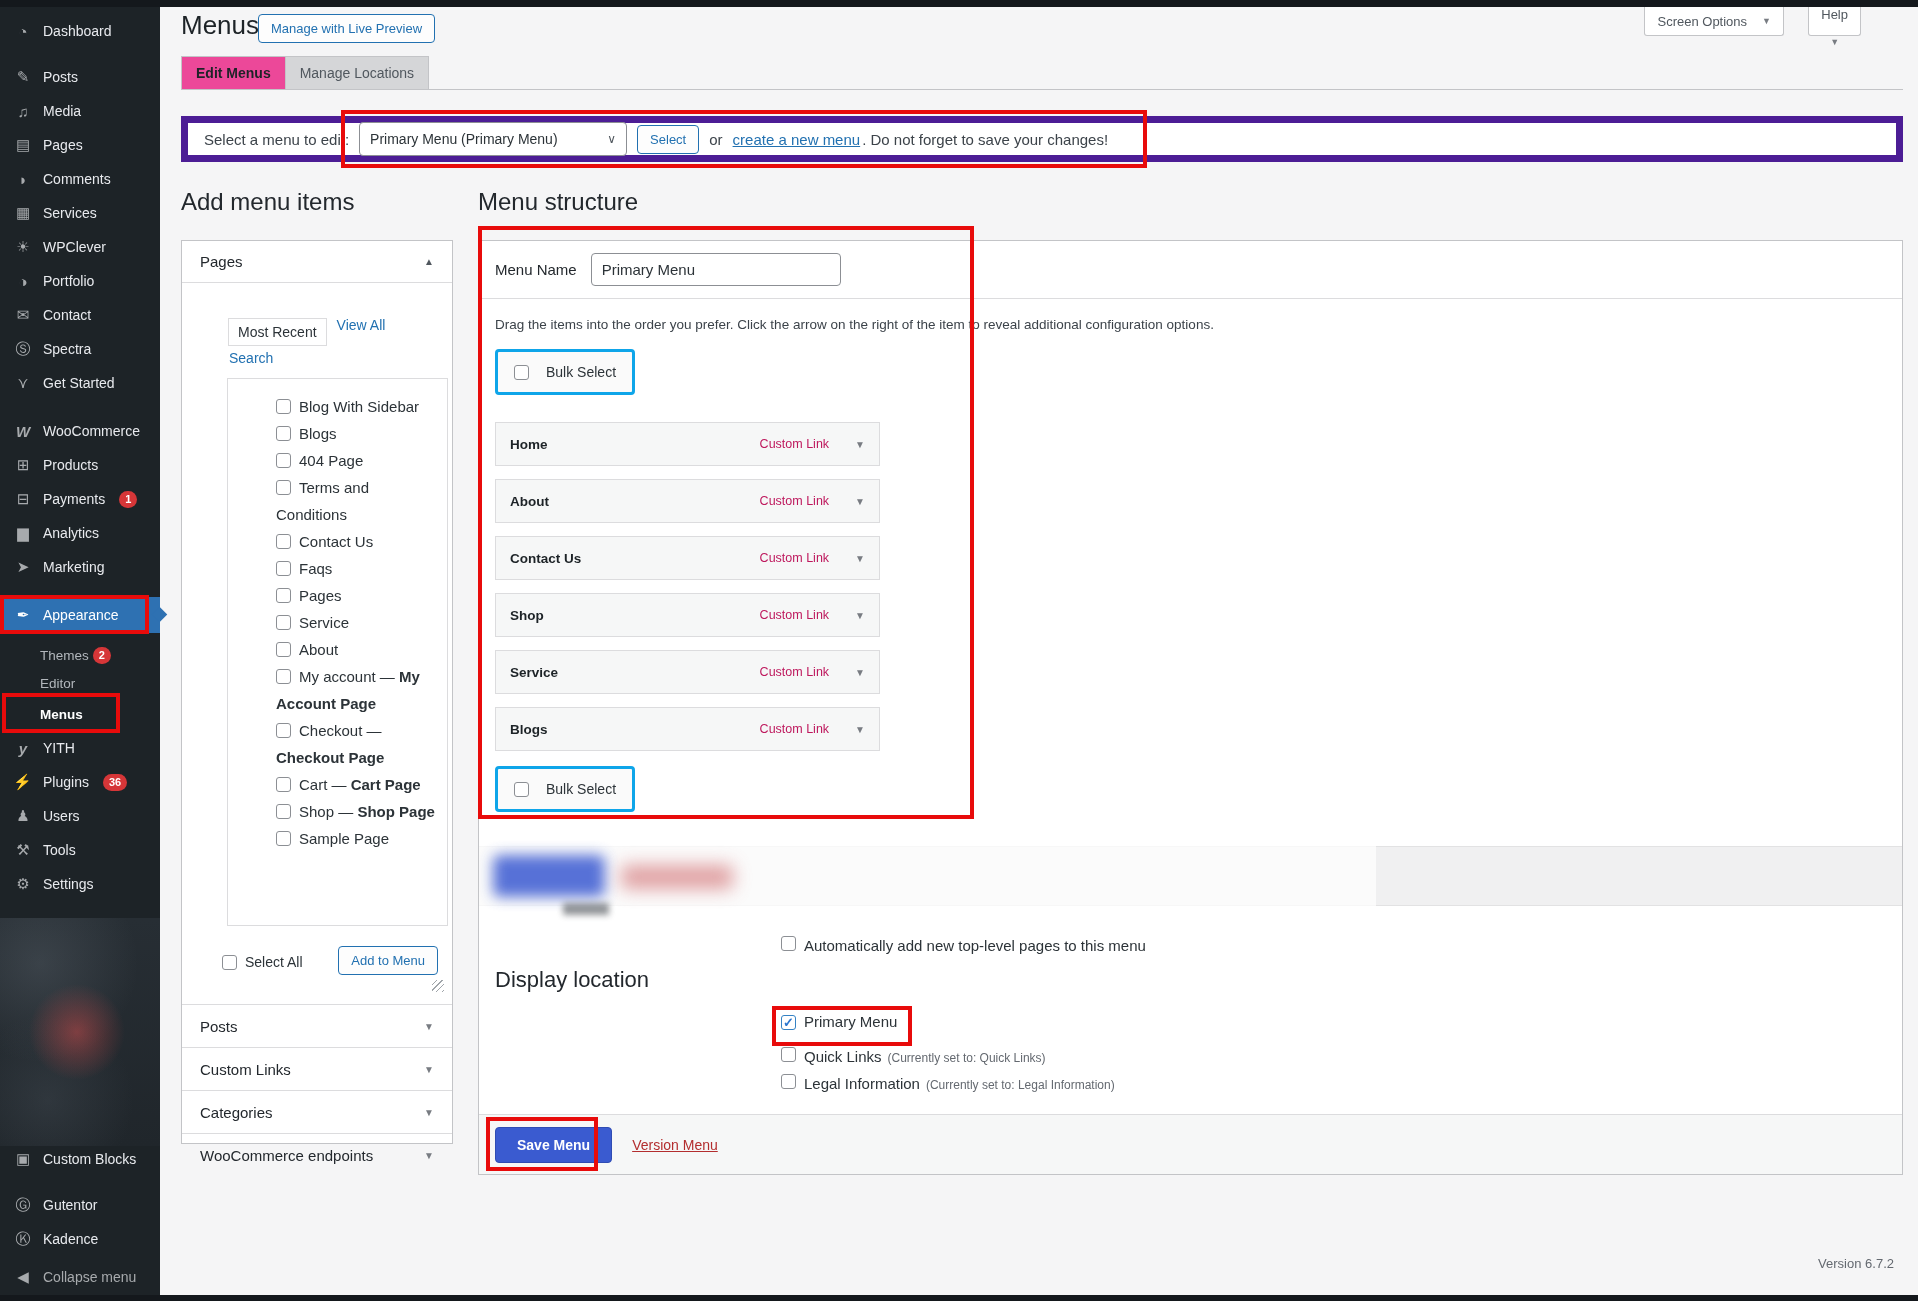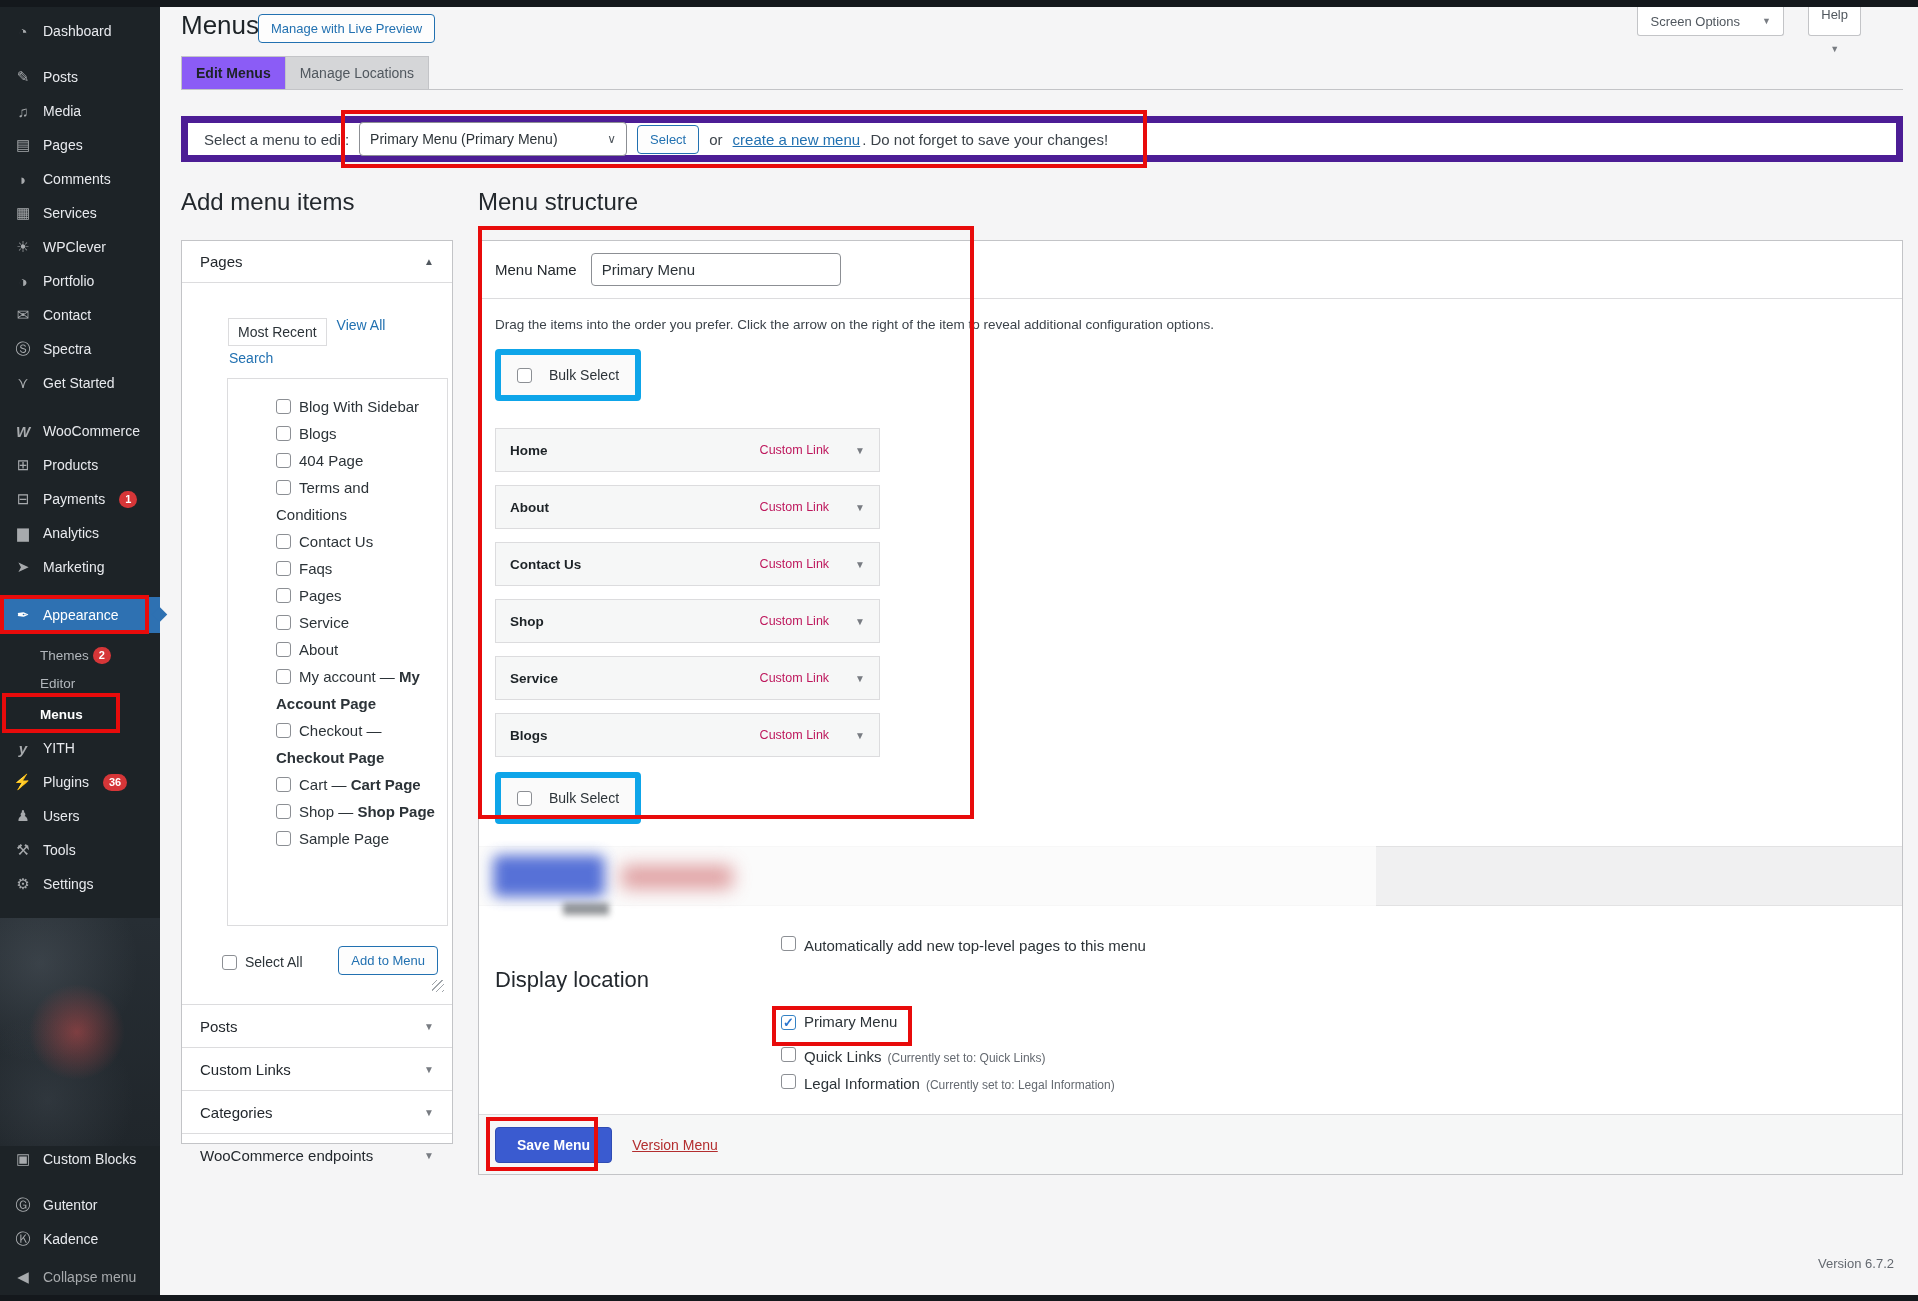--- a/index.html
+++ b/index.html
@@ -30,30 +30,30 @@
       background:
         radial-gradient(circle at 48% 50%, rgba(196,74,74,0.55), rgba(196,74,74,0) 34%),
         radial-gradient(circle at 25% 20%, rgba(120,130,140,0.25), rgba(120,130,140,0) 45%),
         radial-gradient(circle at 30% 80%, rgba(90,100,110,0.25), rgba(90,100,110,0) 40%),
         linear-gradient(#272e34, #20262b); }
   .collapse { color:#a7aaad; }
 
   
   .main { position:absolute; left:160px; top:0; right:0; bottom:0; }
   .corner-btn { position:absolute; top:7px; height:29px; background:#fff; border:1px solid #c3c4c7; border-top:none;
-                border-radius:0 0 3px 3px; color:#50575e; font-size:13px; display:flex; align-items:center; gap:22px;
+                border-radius:0 0 3px 3px; color:#50575e; font-size:13px; display:flex; align-items:center; gap:15px;
                 padding:0 12px; cursor:pointer; }
   .corner-caret { font-size:9px; color:#787c82; }
   .h1 { position:absolute; left:21px; top:10px; font-size:26px; color:#1d2327; font-weight:400; }
   .btn-outline { background:#fdfdfd; border:1px solid #2271b1; color:#2271b1; border-radius:4px; font-size:13px;
                  padding:6px 12px; cursor:pointer; font-family:"Liberation Sans",sans-serif; }
   .live-preview { position:absolute; left:98px; top:14px; }
   .tabs { position:absolute; left:21px; top:56px; display:flex; }
   .tab { font-size:14px; padding:8px 14px; border:1px solid #c3c4c7; cursor:pointer; }
-  .tab.active { background:#8b5cf6; color:#1d2327; font-weight:bold; border-bottom-color:#f0f0f1; }
+  .tab.active { background:#ec4899; color:#1d2327; font-weight:bold; border-bottom-color:#f0f0f1; }
   .tab.inactive { background:#d5d6d8; color:#50575e; border-left:none; }
   .tabline { position:absolute; left:21px; right:15px; top:89px; border-bottom:1px solid #c3c4c7; }
 
   .selectbar { position:absolute; left:21px; right:15px; top:116px; height:46px; background:#fff;
                border:7px solid #4c1d95; display:flex; align-items:center; padding:0 16px; gap:10px;
                font-size:15px; color:#3c434a; }
   .fselect { width:268px; height:34px; border:1px solid #8c8f94; border-radius:4px; background:#fff;
              display:flex; align-items:center; justify-content:space-between; padding:0 10px; font-size:14px;
              color:#2c3338; cursor:pointer; }
   .fselect .chev { color:#50575e; font-size:12px; }
@@ -88,21 +88,21 @@
   .acc-row .caret { font-size:10px; color:#787c82; }
 
   
   .rightcard { left:478px; top:240px; width:1425px; height:935px; }
   .mn-head { height:58px; border-bottom:1px solid #dcdcde; display:flex; align-items:center; padding:0 16px; gap:14px;
              font-size:15px; color:#23282d; }
   .mn-input { width:250px; height:33px; border:1px solid #8c8f94; border-radius:4px; padding:0 10px; font-size:15px;
               color:#2c3338; font-family:"Liberation Sans",sans-serif; }
   .mn-body { padding:18px 16px 0; }
   .dragtext { font-size:13.5px; color:#3c434a; }
-  .bulkbox { display:inline-flex; align-items:center; gap:9px; border:6px solid #0ea5e9; background:#fafafa;
+  .bulkbox { display:inline-flex; align-items:center; gap:9px; border:3px solid #0ea5e9; background:#fafafa;
              border-radius:4px; padding:12px 16px; font-size:14px; color:#2c3338; margin-top:17px; }
   .mi-list { margin-top:27px; width:385px; }
   .mi { height:44px; background:#f6f7f7; border:1px solid #dcdcde; display:flex; align-items:center;
         padding:0 14px; margin-bottom:13px; cursor:move; }
   .mi-label { font-size:13.5px; font-weight:bold; color:#1d2327; }
   .mi-type { margin-left:auto; font-size:12.5px; color:#be185d; }
   .mi-caret { font-size:10px; color:#787c82; margin-left:26px; cursor:pointer; }
   .grayband { position:absolute; left:0; right:0; top:605px; height:60px; background:#f0f0f1;
               border-top:1px solid #e2e2e3; border-bottom:1px solid #e2e2e3; overflow:visible; }
   .blurzone { position:absolute; left:0; top:-10px; width:897px; height:80px; background:rgba(255,255,255,0.72); }

